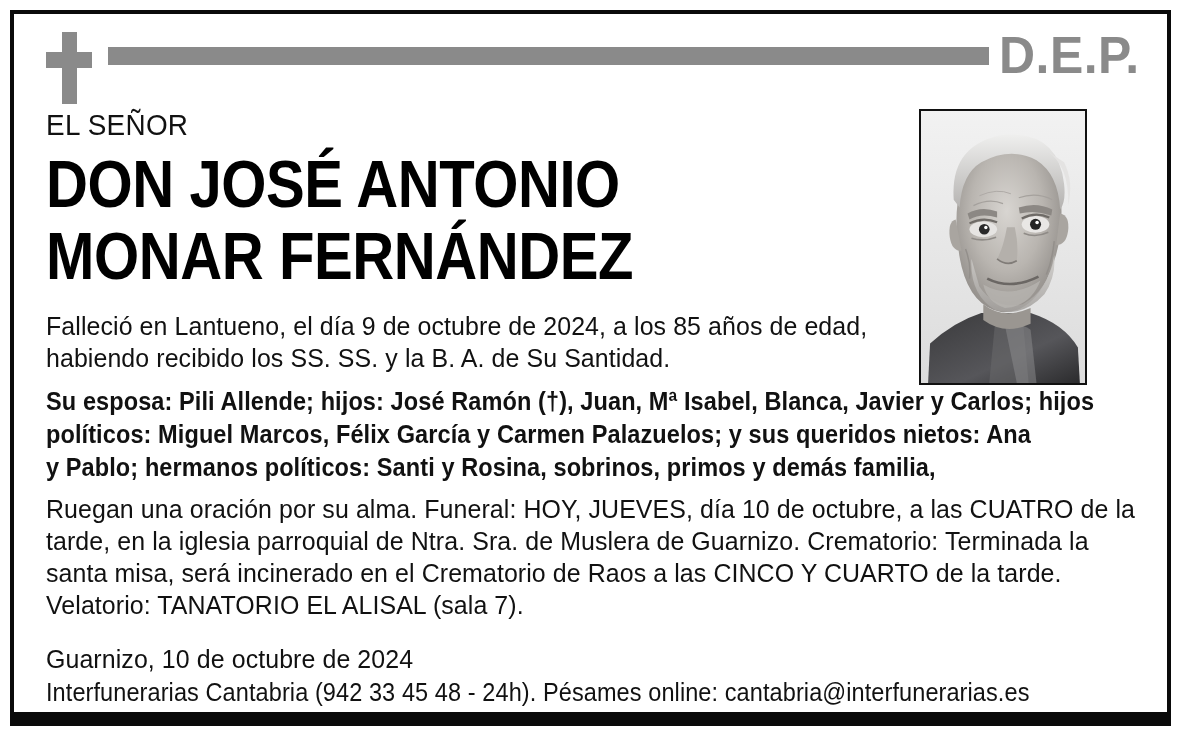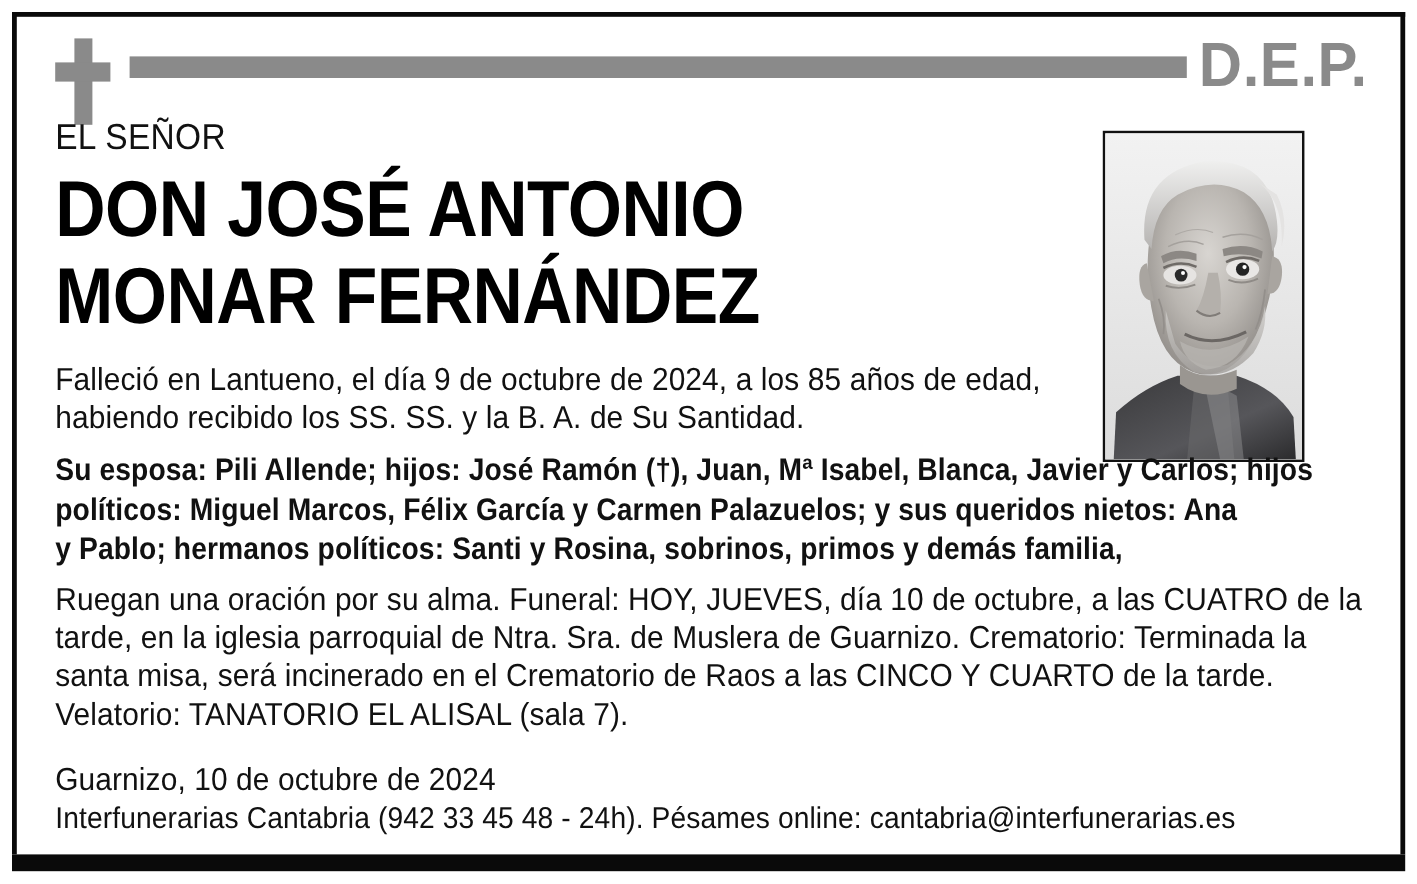--- a/index.html
+++ b/index.html
@@ -138,21 +138,21 @@
   .portrait-frame svg {
     display: block;
     width: 100%;
     height: 100%;
   }
 
   
   .col {
     position: absolute;
     left: 32px;
-    top: 84px;
+    top: 94px;
     width: 1090px;
   }
 
   .eyebrow {
     font-family: "Liberation Sans Narrow", "Liberation Sans", sans-serif;
     font-size: 30px;
     font-weight: 400;
     color: #111111;
     line-height: 34px;
     letter-spacing: 0.3px;

